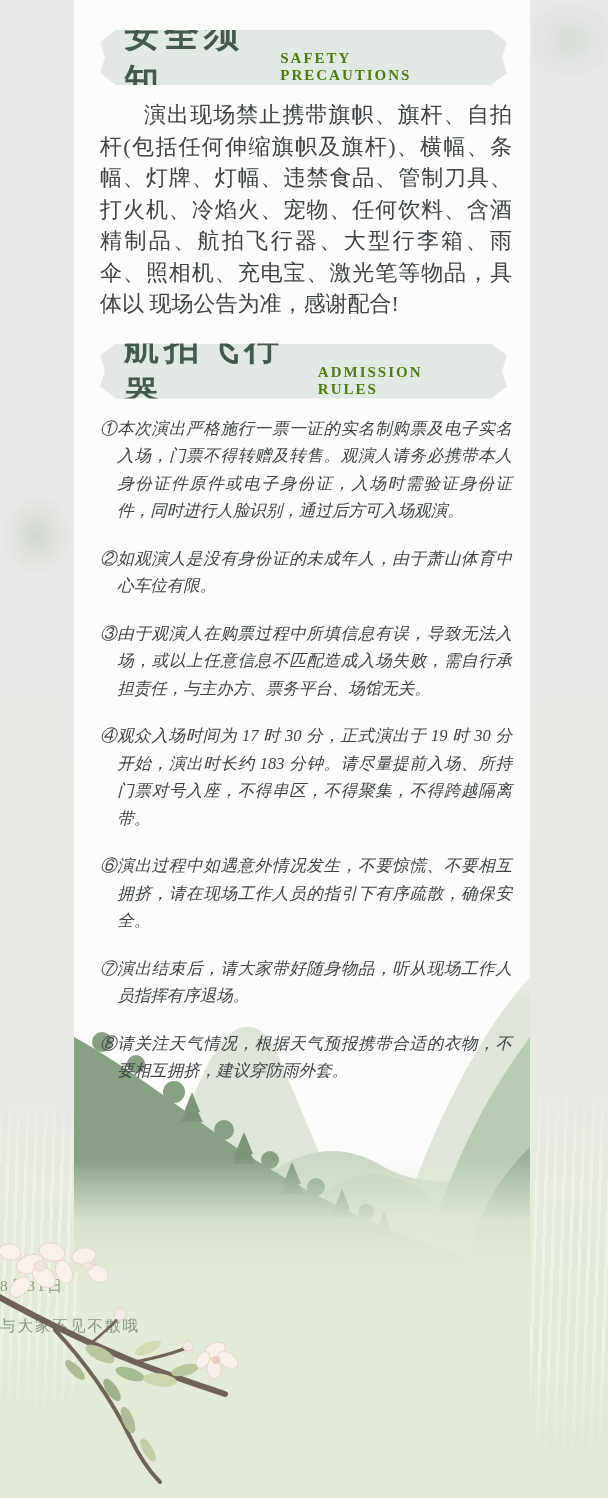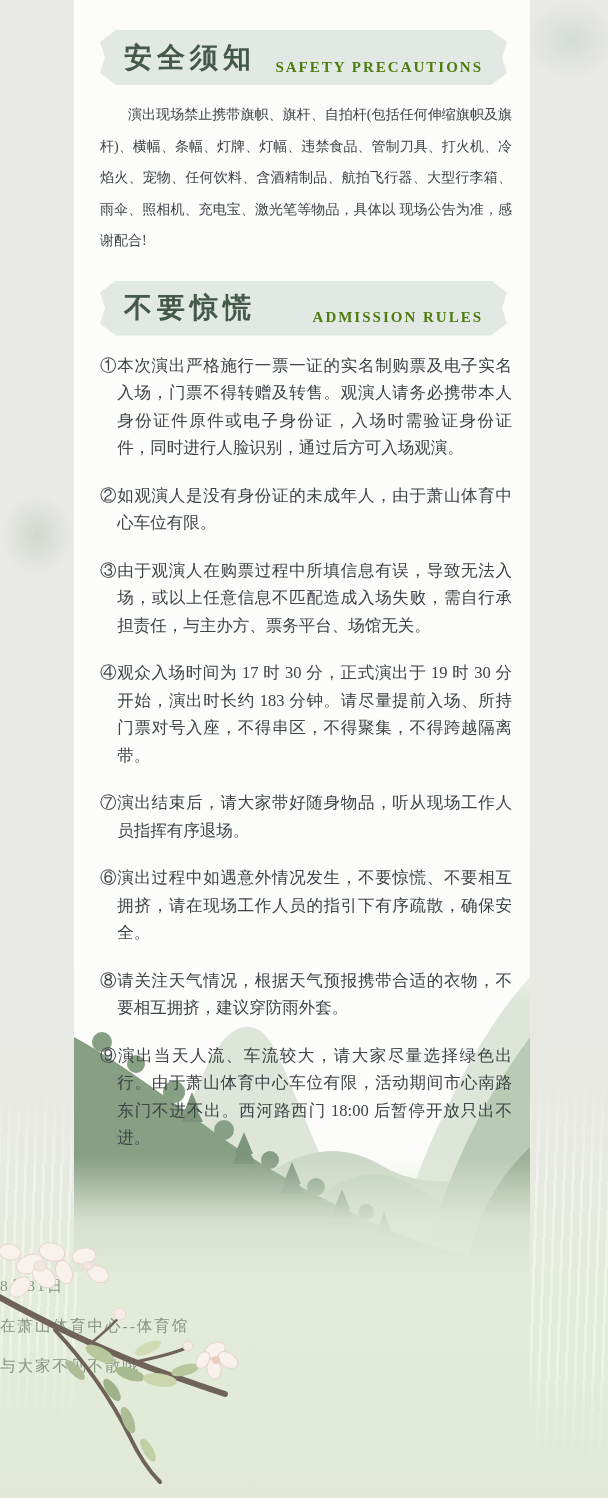--- a/index.html
+++ b/index.html
@@ -42,35 +42,35 @@
     margin:0 23px 0 26px;
     height:55px;
     background:#e2e8e3;
     display:flex;align-items:center;justify-content:space-between;
     clip-path:polygon(16px 0%, calc(100% - 16px) 0%, 100% 22%,
       calc(100% - 5px) 50%, 100% 78%, calc(100% - 16px) 100%,
       16px 100%, 0% 78%, 5px 50%, 0% 22%);
   }
   .banner .cn{
     padding-left:24px;
-    font-size:28px;font-weight:600;letter-spacing:5px;color:#44584c;
+    font-size:35px;font-weight:600;letter-spacing:5px;color:#44584c;
   }
   .banner .en{
     padding-right:24px;
     font-size:15px;font-weight:600;letter-spacing:2px;color:#4d7c0f;margin-top:19px;
   }
   .banner.first{margin-top:30px;}
   .banner.second{margin-top:24px;}
 
   .body-text{
     margin:14px 18px 0 26px;
-    font-size:14px;line-height:31.5px;color:#3d4347;
+    font-size:22px;line-height:31.5px;color:#3d4347;
     text-indent:2em;text-align:justify;
   }
-  .rules{margin:16px 18px 0 26px;}
+  .rules{margin:16px 18px 0 26px;font-style:italic;}
   .rule{
     font-size:16.5px;line-height:27.5px;color:#3d4347;
     padding-left:1.05em;text-indent:-1.05em;
     margin:0 0 20px 0;text-align:justify;
   }
 
   
   .landscape{position:absolute;left:0;bottom:0;width:456px;height:330px;z-index:1;}
 
   
@@ -142,33 +142,32 @@
 
     <div class="card-inner">
 
       <div class="banner first">
         <span class="cn">安全须知</span>
         <span class="en">SAFETY PRECAUTIONS</span>
       </div>
       <p class="body-text">演出现场禁止携带旗帜、旗杆、自拍杆(包括任何伸缩旗帜及旗杆)、横幅、条幅、灯牌、灯幅、违禁食品、管制刀具、打火机、冷焰火、宠物、任何饮料、含酒精制品、航拍飞行器、大型行李箱、雨伞、照相机、充电宝、激光笔等物品，具体以 现场公告为准，感谢配合!</p>
 
       <div class="banner second">
-        <span class="cn">不要惊慌</span>
+        <span class="cn">航拍飞行器</span>
         <span class="en">ADMISSION RULES</span>
       </div>
 
       <div class="rules">
         <p class="rule"><span>①</span><span>本次演出严格施行一票一证的实名制购票及电子实名入场，门票不得转赠及转售。观演人请务必携带本人身份证件原件或电子身份证，入场时需验证身份证件，同时进行人脸识别，通过后方可入场观演。</span></p>
         <p class="rule"><span>②</span><span>如观演人是没有身份证的未成年人，由于萧山体育中心车位有限。</span></p>
         <p class="rule"><span>③</span><span>由于观演人在购票过程中所填信息有误，导致无法入场，或以上任意信息不匹配造成入场失败，需自行承担责任，与主办方、票务平台、场馆无关。</span></p>
         <p class="rule"><span>④</span><span>观众入场时间为 17 时 30 分，正式演出于 19 时 30 分开始，演出时长约 183 分钟。请尽量提前入场、所持门票对号入座，不得串区，不得聚集，不得跨越隔离带。</span></p>
+        <p class="rule"><span>⑥</span><span>演出过程中如遇意外情况发生，不要惊慌、不要相互拥挤，请在现场工作人员的指引下有序疏散，确保安全。</span></p>
         <p class="rule"><span>⑦</span><span>演出结束后，请大家带好随身物品，听从现场工作人员指挥有序退场。</span></p>
-        <p class="rule"><span>⑥</span><span>演出过程中如遇意外情况发生，不要惊慌、不要相互拥挤，请在现场工作人员的指引下有序疏散，确保安全。</span></p>
         <p class="rule"><span>⑧</span><span>请关注天气情况，根据天气预报携带合适的衣物，不要相互拥挤，建议穿防雨外套。</span></p>
-        <p class="rule"><span>⑨</span><span>演出当天人流、车流较大，请大家尽量选择绿色出行。由于萧山体育中心车位有限，活动期间市心南路东门不进不出。西河路西门 18:00 后暂停开放只出不进。</span></p>
       </div>
     </div>
   </div>
 
   <svg class="flowers" viewBox="0 0 290 265">
     <g stroke="#6f6256" fill="none" stroke-linecap="round">
       <path d="M-10,70 C35,95 80,118 135,140 C165,152 195,162 225,172" stroke-width="6"></path>
       <path d="M55,108 C85,140 110,175 130,215 C138,232 148,248 160,260" stroke-width="4"></path>
       <path d="M135,140 C155,136 172,132 186,126" stroke-width="3"></path>
       <path d="M90,122 C102,112 112,104 120,94" stroke-width="2.5"></path>
@@ -210,17 +209,16 @@
       <ellipse cx="203" cy="138" rx="9" ry="6" transform="rotate(-60 203 138)"></ellipse>
     </g>
     <circle cx="216" cy="138" r="4" fill="#e9cdc2"></circle>
 
     <circle cx="120" cy="92" r="6" fill="#f4ebe6" stroke="#e7d6d0"></circle>
     <circle cx="188" cy="124" r="5" fill="#f4ebe6" stroke="#e7d6d0"></circle>
   </svg>
 
   <div class="footer">
     <div>8月31日</div>
-    <div>在萧山体育中心--体育馆</div>
     <div>与大家不见不散哦</div>
   </div>
 
 </div>
 
 </body></html>

